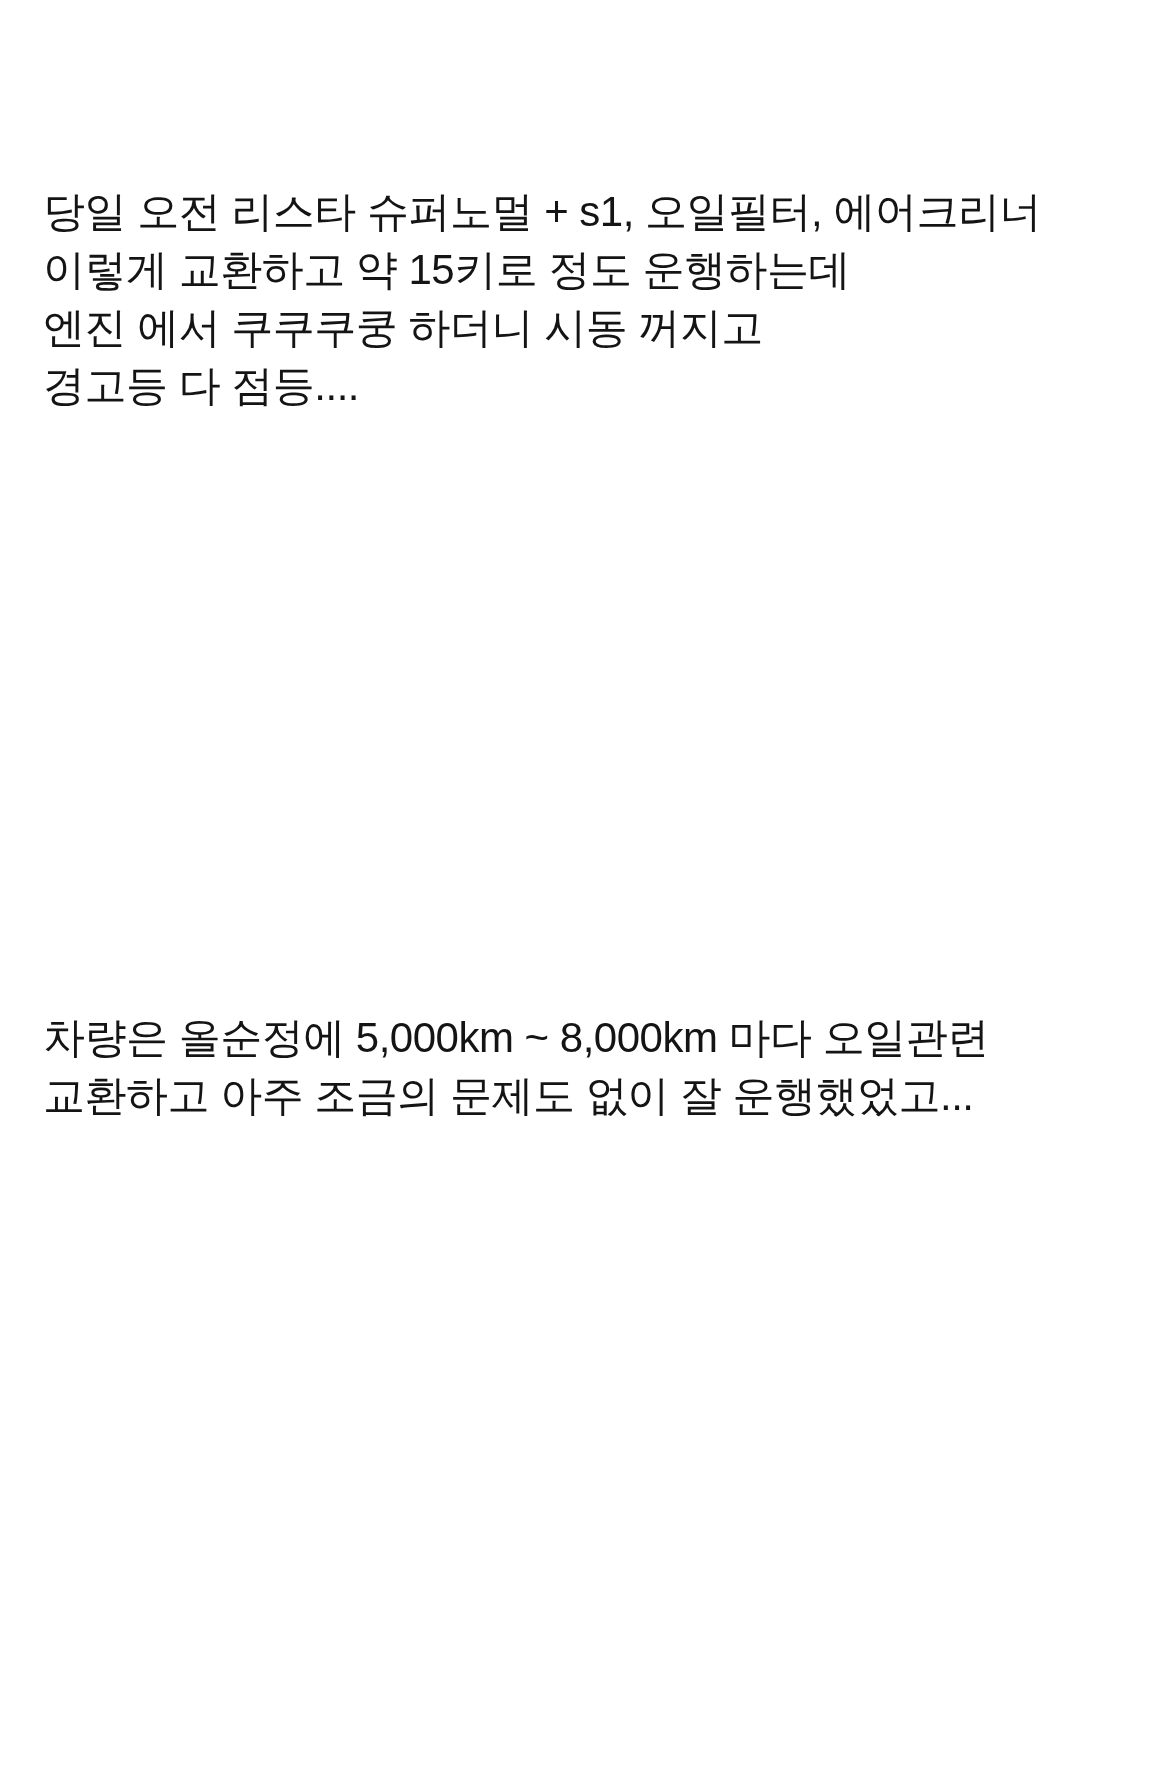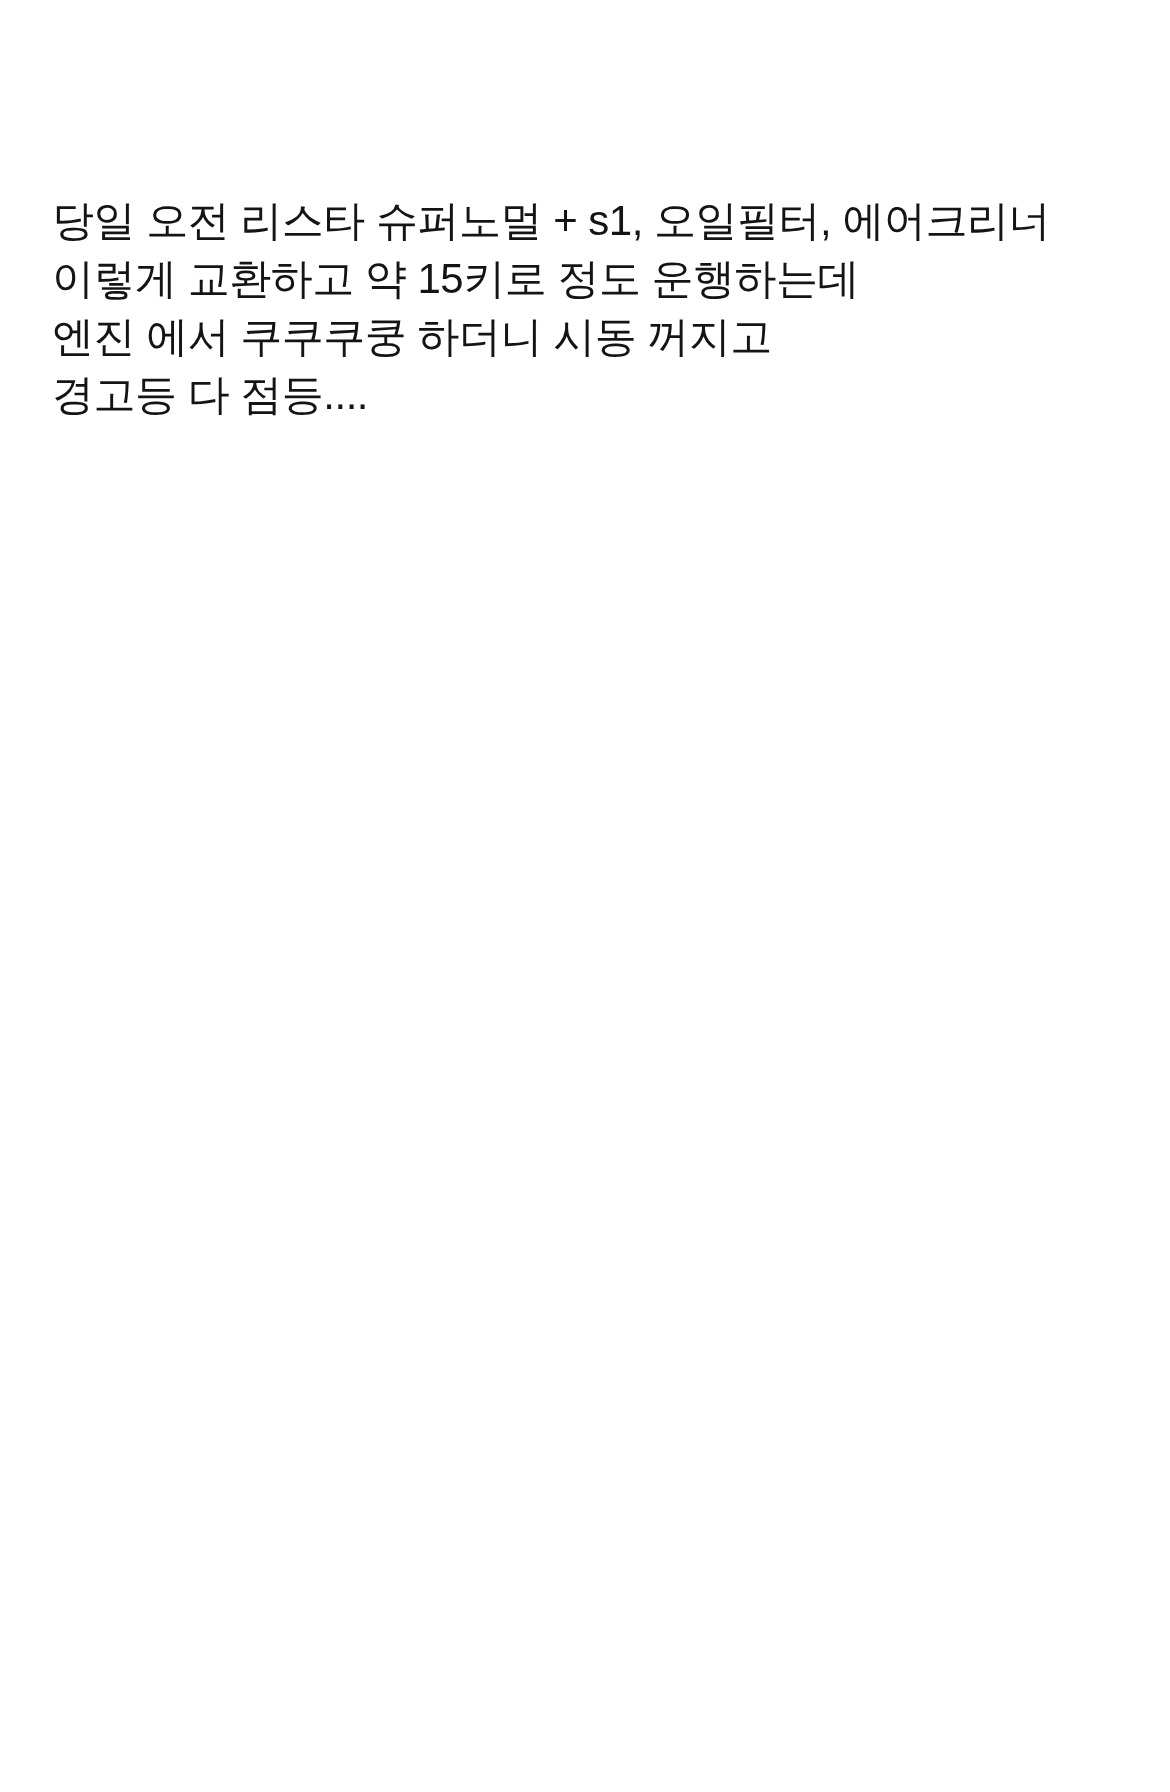--- a/index.html
+++ b/index.html
@@ -26,40 +26,42 @@
     font-size: 42px;
     line-height: 58px;
     letter-spacing: -0.5px;
     color: #141414;
     white-space: pre-wrap;
     word-break: keep-all;
     padding-top: 2px;
   }
   .paragraph {
     white-space: pre-wrap;
-    margin: 16px;
+    margin: 7px;
   }
   .para-gap {
     height: 58px;
   }
 </style>
 </head>
 <body>
 
 <div class="page">
   <div class="post-body">
 
     <p class="paragraph">당일 오전 리스타 슈퍼노멀 + s1, 오일필터, 에어크리너
 이렇게 교환하고 약 15키로 정도 운행하는데
 엔진 에서 쿠쿠쿠쿵 하더니 시동 꺼지고
 경고등 다 점등....</p>
     <div class="para-gap"></div>
 
     <div class="para-gap"></div>
 
+    <p class="paragraph">차량은 올순정에 5,000km ~ 8,000km 마다 오일관련
+교환하고 아주 조금의 문제도 없이 잘 운행했었고...</p>
     <div class="para-gap"></div>
 
     
     
 
     
 
   </div>
 </div>
 

